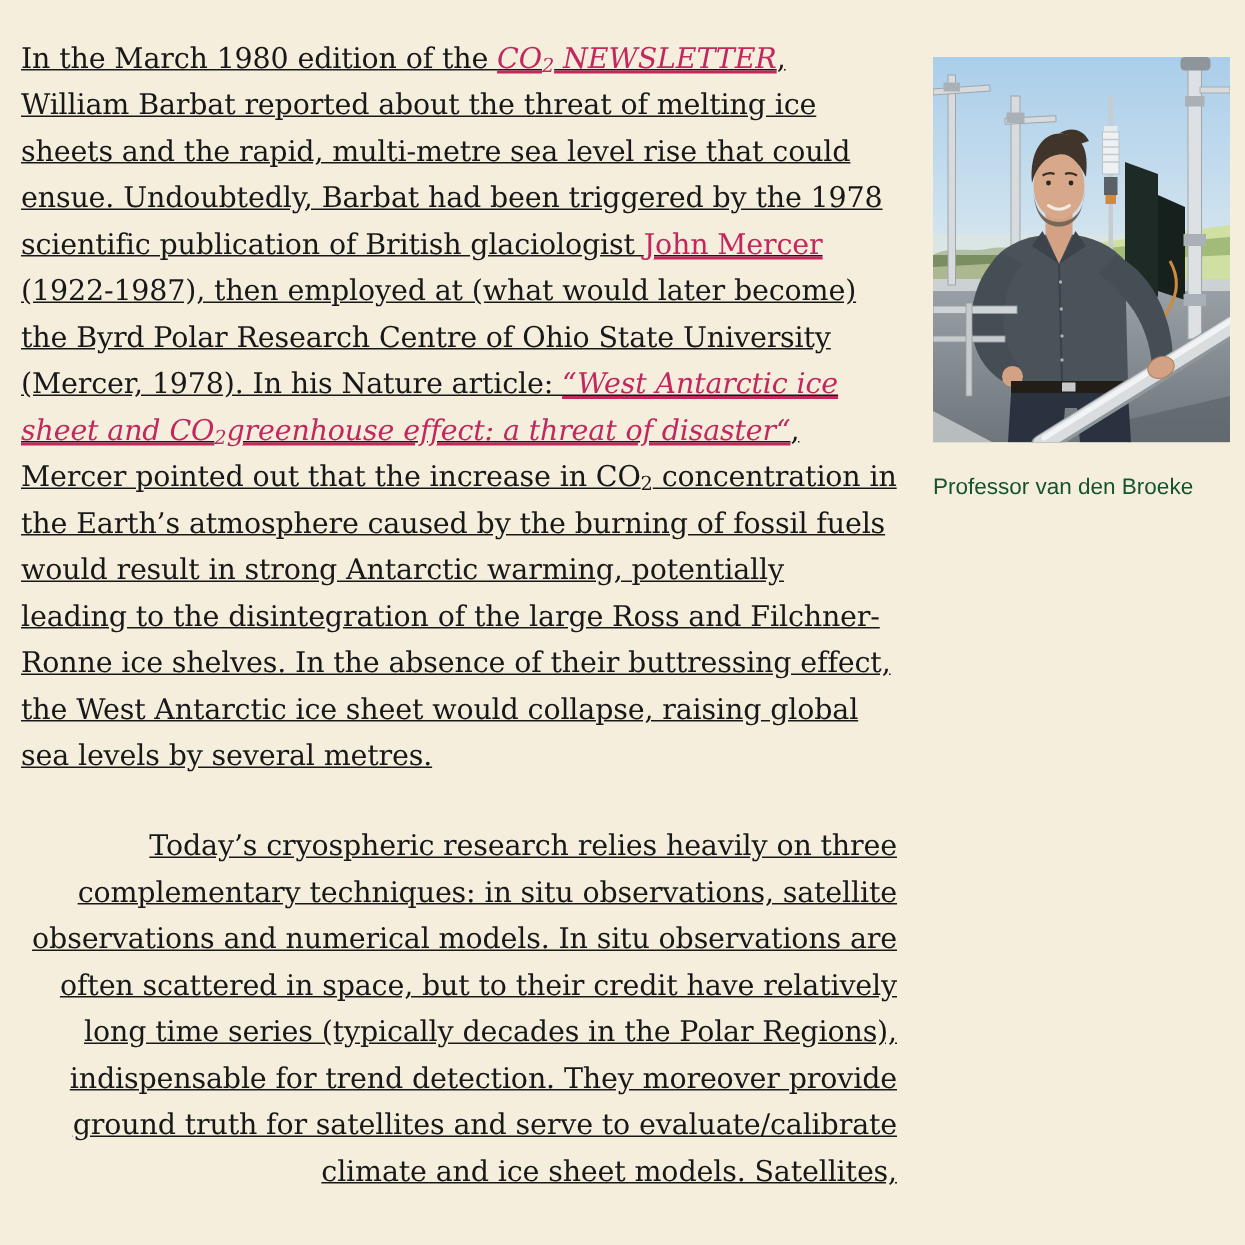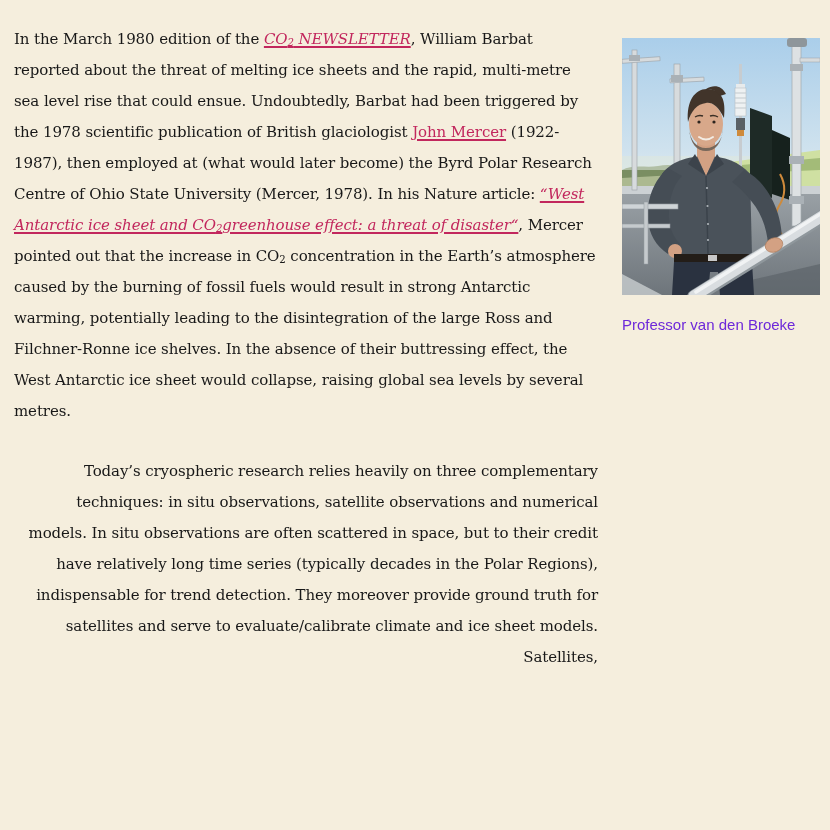--- a/index.html
+++ b/index.html
@@ -13,23 +13,24 @@
   .page {
     position: relative;
     width: 830px; height: 830px;
     background: #f5eedd;
     overflow: hidden;
   }
   .text-col {
     position: absolute;
     left: 14px; top: 24px;
     width: 584px;
-    font-size: 15px;
+    font-size: 19px;
     line-height: 31px;
     letter-spacing: -0.1px;
+    text-decoration: underline;
   }
   .text-col p { margin: 0; }
   .text-col p + p { margin-top: 29px; text-align: right; }
   a.lnk {
     color: #c2275d;
     text-decoration: underline;
     text-decoration-color: #c2275d;
     text-decoration-thickness: 1.5px;
     text-underline-offset: 2px;
   }
@@ -48,21 +49,21 @@
     width: 198px; height: 257px;
     overflow: hidden;
     display: block;
   }
   .photo-frame svg { display: block; }
   .caption {
     margin-top: 20px;
     font-family: "Liberation Sans", sans-serif;
     font-size: 15px;
     line-height: 19px;
-    color: #6d28d9;
+    color: #14532d;
   }
 </style>
 </head>
 <body>
 
 <div class="page">
 
   <div class="text-col">
     <p><span>In the March 1980 edition of the </span><a class="lnk italic" href="#"><span>CO</span><sub class="chem">2</sub><span> NEWSLETTER</span></a><span>, William Barbat reported about the threat of melting ice sheets and the rapid, multi-metre sea level rise that could ensue. Undoubtedly, Barbat had been triggered by the 1978 scientific publication of British glaciologist </span><a class="lnk" href="#">John Mercer</a><span> (1922-1987), then employed at (what would later become) the Byrd Polar Research Centre of Ohio State University (Mercer, 1978). In his Nature article: </span><a class="lnk italic" href="#"><span>“West Antarctic ice sheet and CO</span><sub class="chem">2</sub><span>greenhouse effect: a threat of disaster“</span></a><span>, Mercer pointed out that the increase in CO</span><sub class="chem">2</sub><span> concentration in the Earth’s atmosphere caused by the burning of fossil fuels would result in strong Antarctic warming, potentially leading to the disintegration of the large Ross and Filchner-Ronne ice shelves. In the absence of their buttressing effect, the West Antarctic ice sheet would collapse, raising global sea levels by several metres.</span></p>
     <p><span>Today’s cryospheric research relies heavily on three complementary techniques: in situ observations, satellite observations and numerical models. In situ observations are often scattered in space, but to their credit have relatively long time series (typically decades in the Polar Regions), indispensable for trend detection. They moreover provide ground truth for satellites and serve to evaluate/calibrate climate and ice sheet models. Satellites,</span></p>

